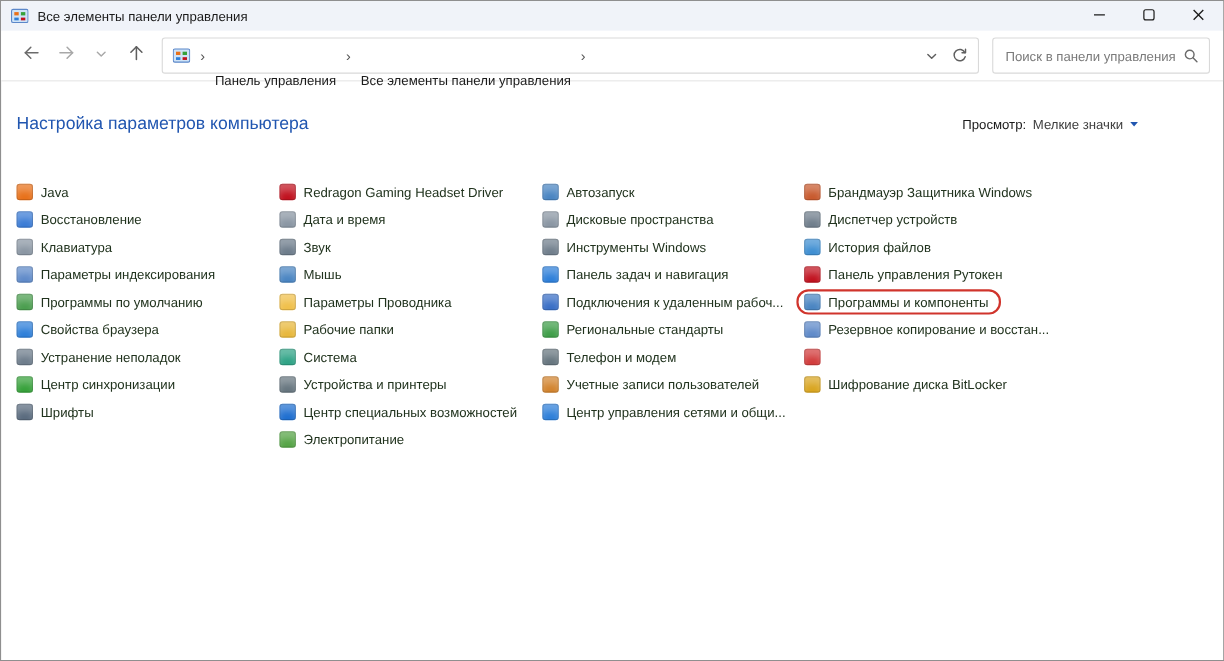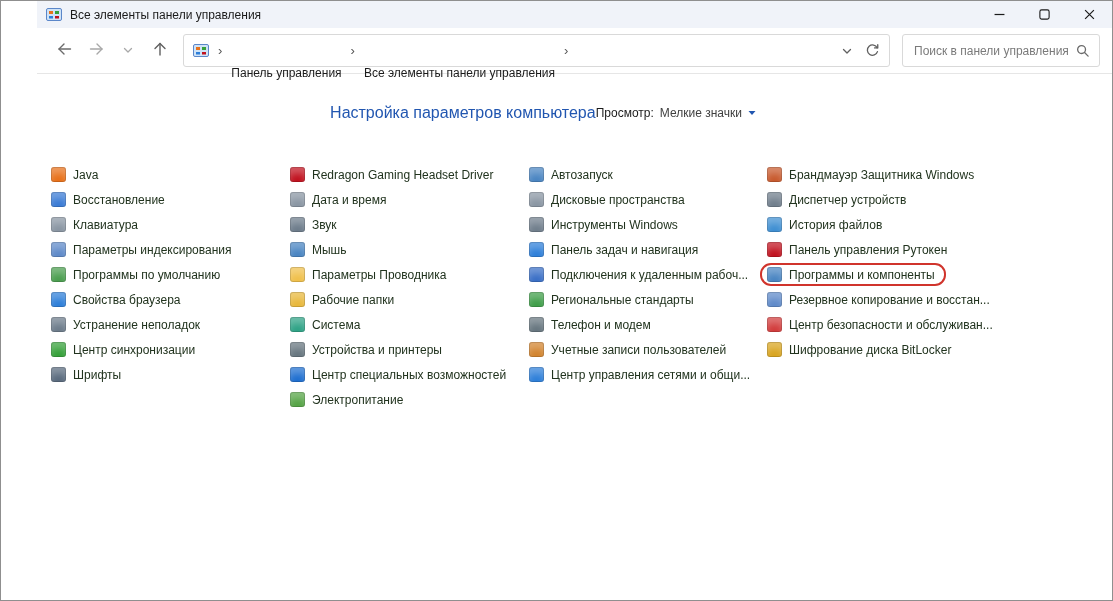--- a/index.html
+++ b/index.html
@@ -8,21 +8,20 @@
     width:1113px; height:601px;
     font-family:"Liberation Sans", sans-serif;
     background:#fff;
   }
   .window {
     width:1113px; height:601px;
     border:1px solid #8f8f8f;
     background:#fff;
     display:flex; flex-direction:column;
     overflow:hidden;
-    padding-left:36px;
   }
   
   .titlebar {
     height:27px; flex:0 0 auto;
     background:#f0f3f9;
     display:flex; align-items:center;
     padding-left:9px;
   }
   .titlebar .app-icon { margin-right:8px; display:flex; }
   .title-text { font-size:12px; color:#1b1b1b; }
@@ -60,21 +59,21 @@
     margin-left:12px; padding:0 9px; background:#fff;
   }
   .searchbox input {
     border:none; outline:none; flex:1; min-width:0;
     font-size:12px; color:#333; font-family:inherit; background:transparent;
   }
   .searchbox input::placeholder { color:#7a7a7a; }
 
   
   .content { flex:1; padding:30px 48px 0 14px; }
-  .head-row { display:flex; align-items:center; justify-content:center; padding-right:28px; }
+  .head-row { display:flex; align-items:center; justify-content:space-between; padding-right:28px; }
   .page-heading { font-size:16px; font-weight:400; color:#2156b0; margin:0; }
   .view-sel { display:flex; align-items:center; font-size:12px; gap:6px; }
   .view-label { color:#1b1b1b; }
   .view-value { color:#404040; display:flex; align-items:center; gap:5px; cursor:pointer; }
 
   .cols { display:flex; margin-top:40px; }
   .col { display:flex; flex-direction:column; }
   .col:nth-child(1) { width:239px; }
   .col:nth-child(2) { width:239px; }
   .col:nth-child(3) { width:238px; }
@@ -355,21 +354,20 @@
             <span class="ic" style="background: rgb(74, 133, 194);"></span>
               <span class="lbl">Программы и компоненты</span>
           </span>
         </div>
         <div class="item">
             <span class="ic" style="background: rgb(95, 138, 201);"></span>
             <span class="lbl">Резервное копирование и восстан...</span>
           </div>
         <div class="item">
             <span class="ic" style="background: rgb(210, 60, 60);"></span>
-            <span class="lbl">Центр безопасности и обслуживан...</span>
           </div>
         <div class="item">
             <span class="ic" style="background: rgb(217, 165, 32);"></span>
             <span class="lbl">Шифрование диска BitLocker</span>
           </div>
       </div>
 
     </div>
   </div>
 </div>

